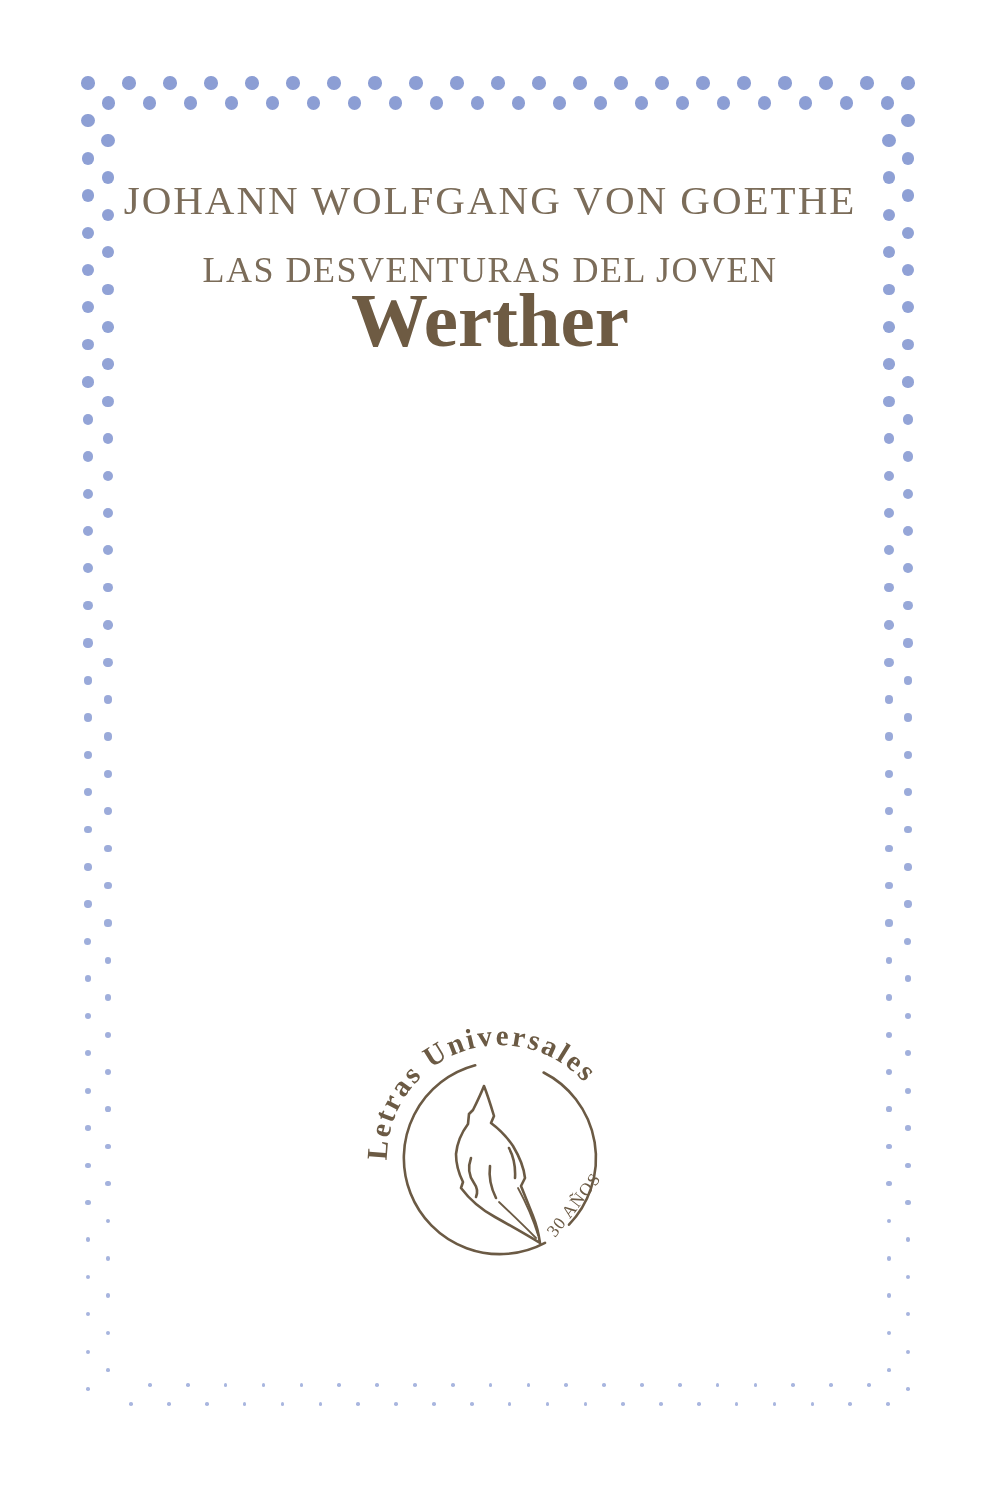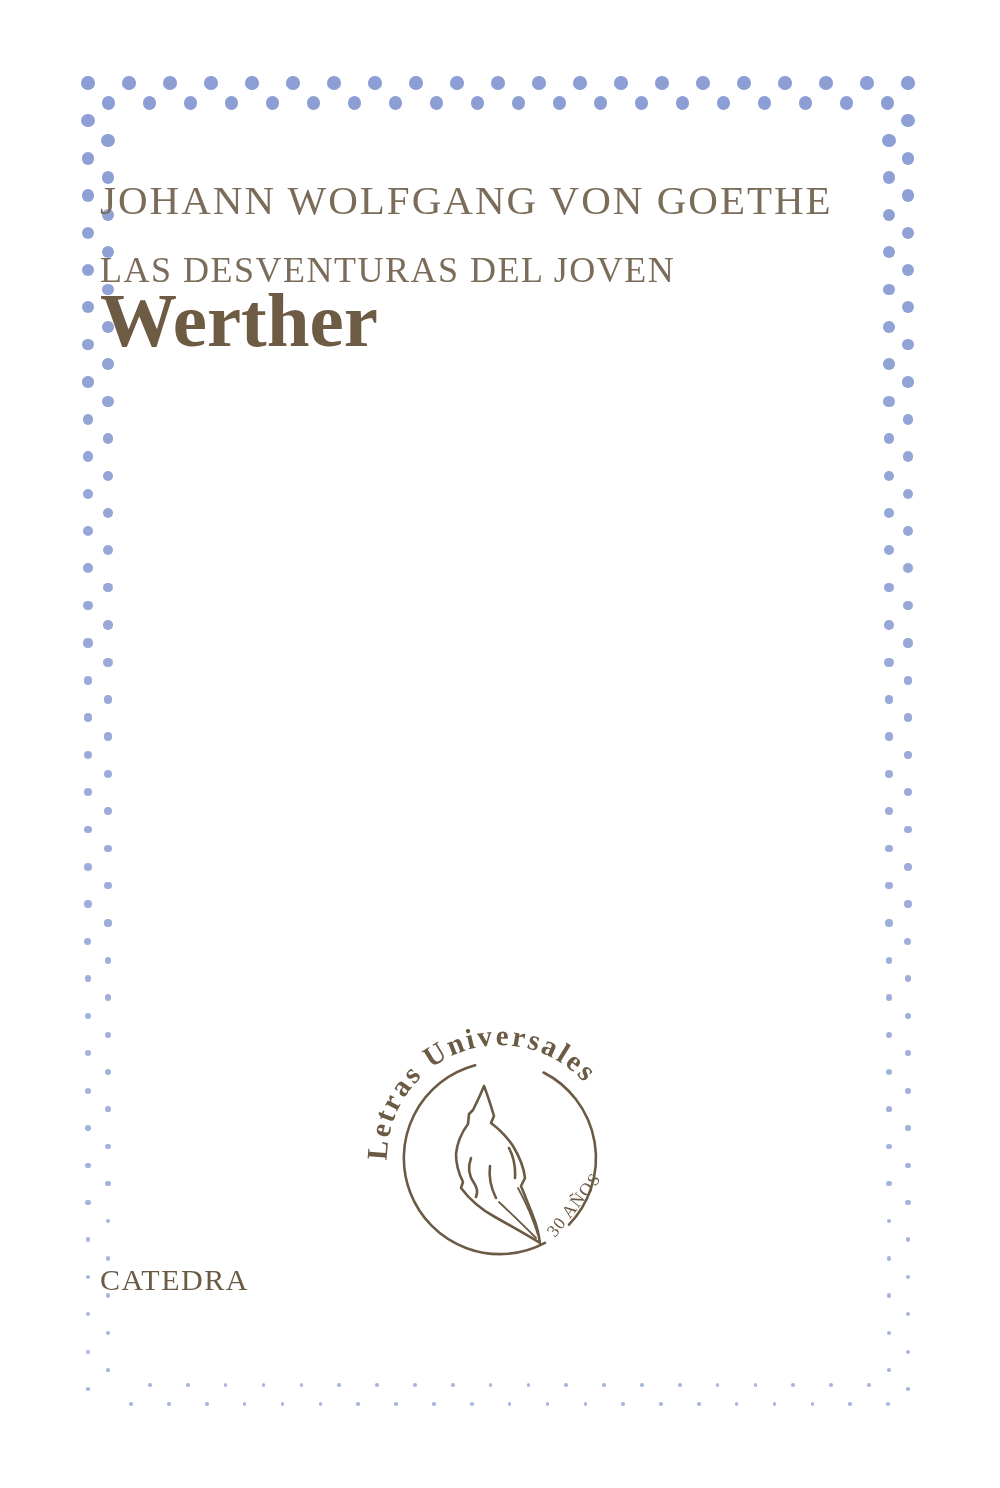--- a/index.html
+++ b/index.html
@@ -9,22 +9,23 @@
     background:#ffffff;
     font-family:"Liberation Serif", serif;
     overflow:hidden;
   }
   .dot{
     position:absolute;
     border-radius:50%;
   }
   .content-line{
     position:absolute;
-    left:100px;
+    left:80px;
     width:820px;
+    text-align:center;
     white-space:nowrap;
   }
   .author{
     top:176px;
     font-size:41px;
     letter-spacing:2px;
     color:#7b6c59;
   }
   .series-line{
     top:249px;
@@ -331,15 +332,14 @@
       <path d="M 148 158 Q 161 182 168 205"></path>
     </g>
 
     <text font-family="Liberation Serif, serif" font-size="29" font-weight="bold" letter-spacing="2.5" fill="#6b5a44">
       <textPath href="#series-arc" startOffset="50%" text-anchor="middle">Letras Universales</textPath>
     </text>
 
     <text x="185" y="208" transform="rotate(-52 185 208)" font-family="Liberation Serif, serif" font-size="17.5" letter-spacing="1" fill="#6b5a44">30 AÑOS</text>
   </svg>
 
-  <div class="content-line publisher">CATEDRA</div>
 
 </div>
 
 </body></html>

